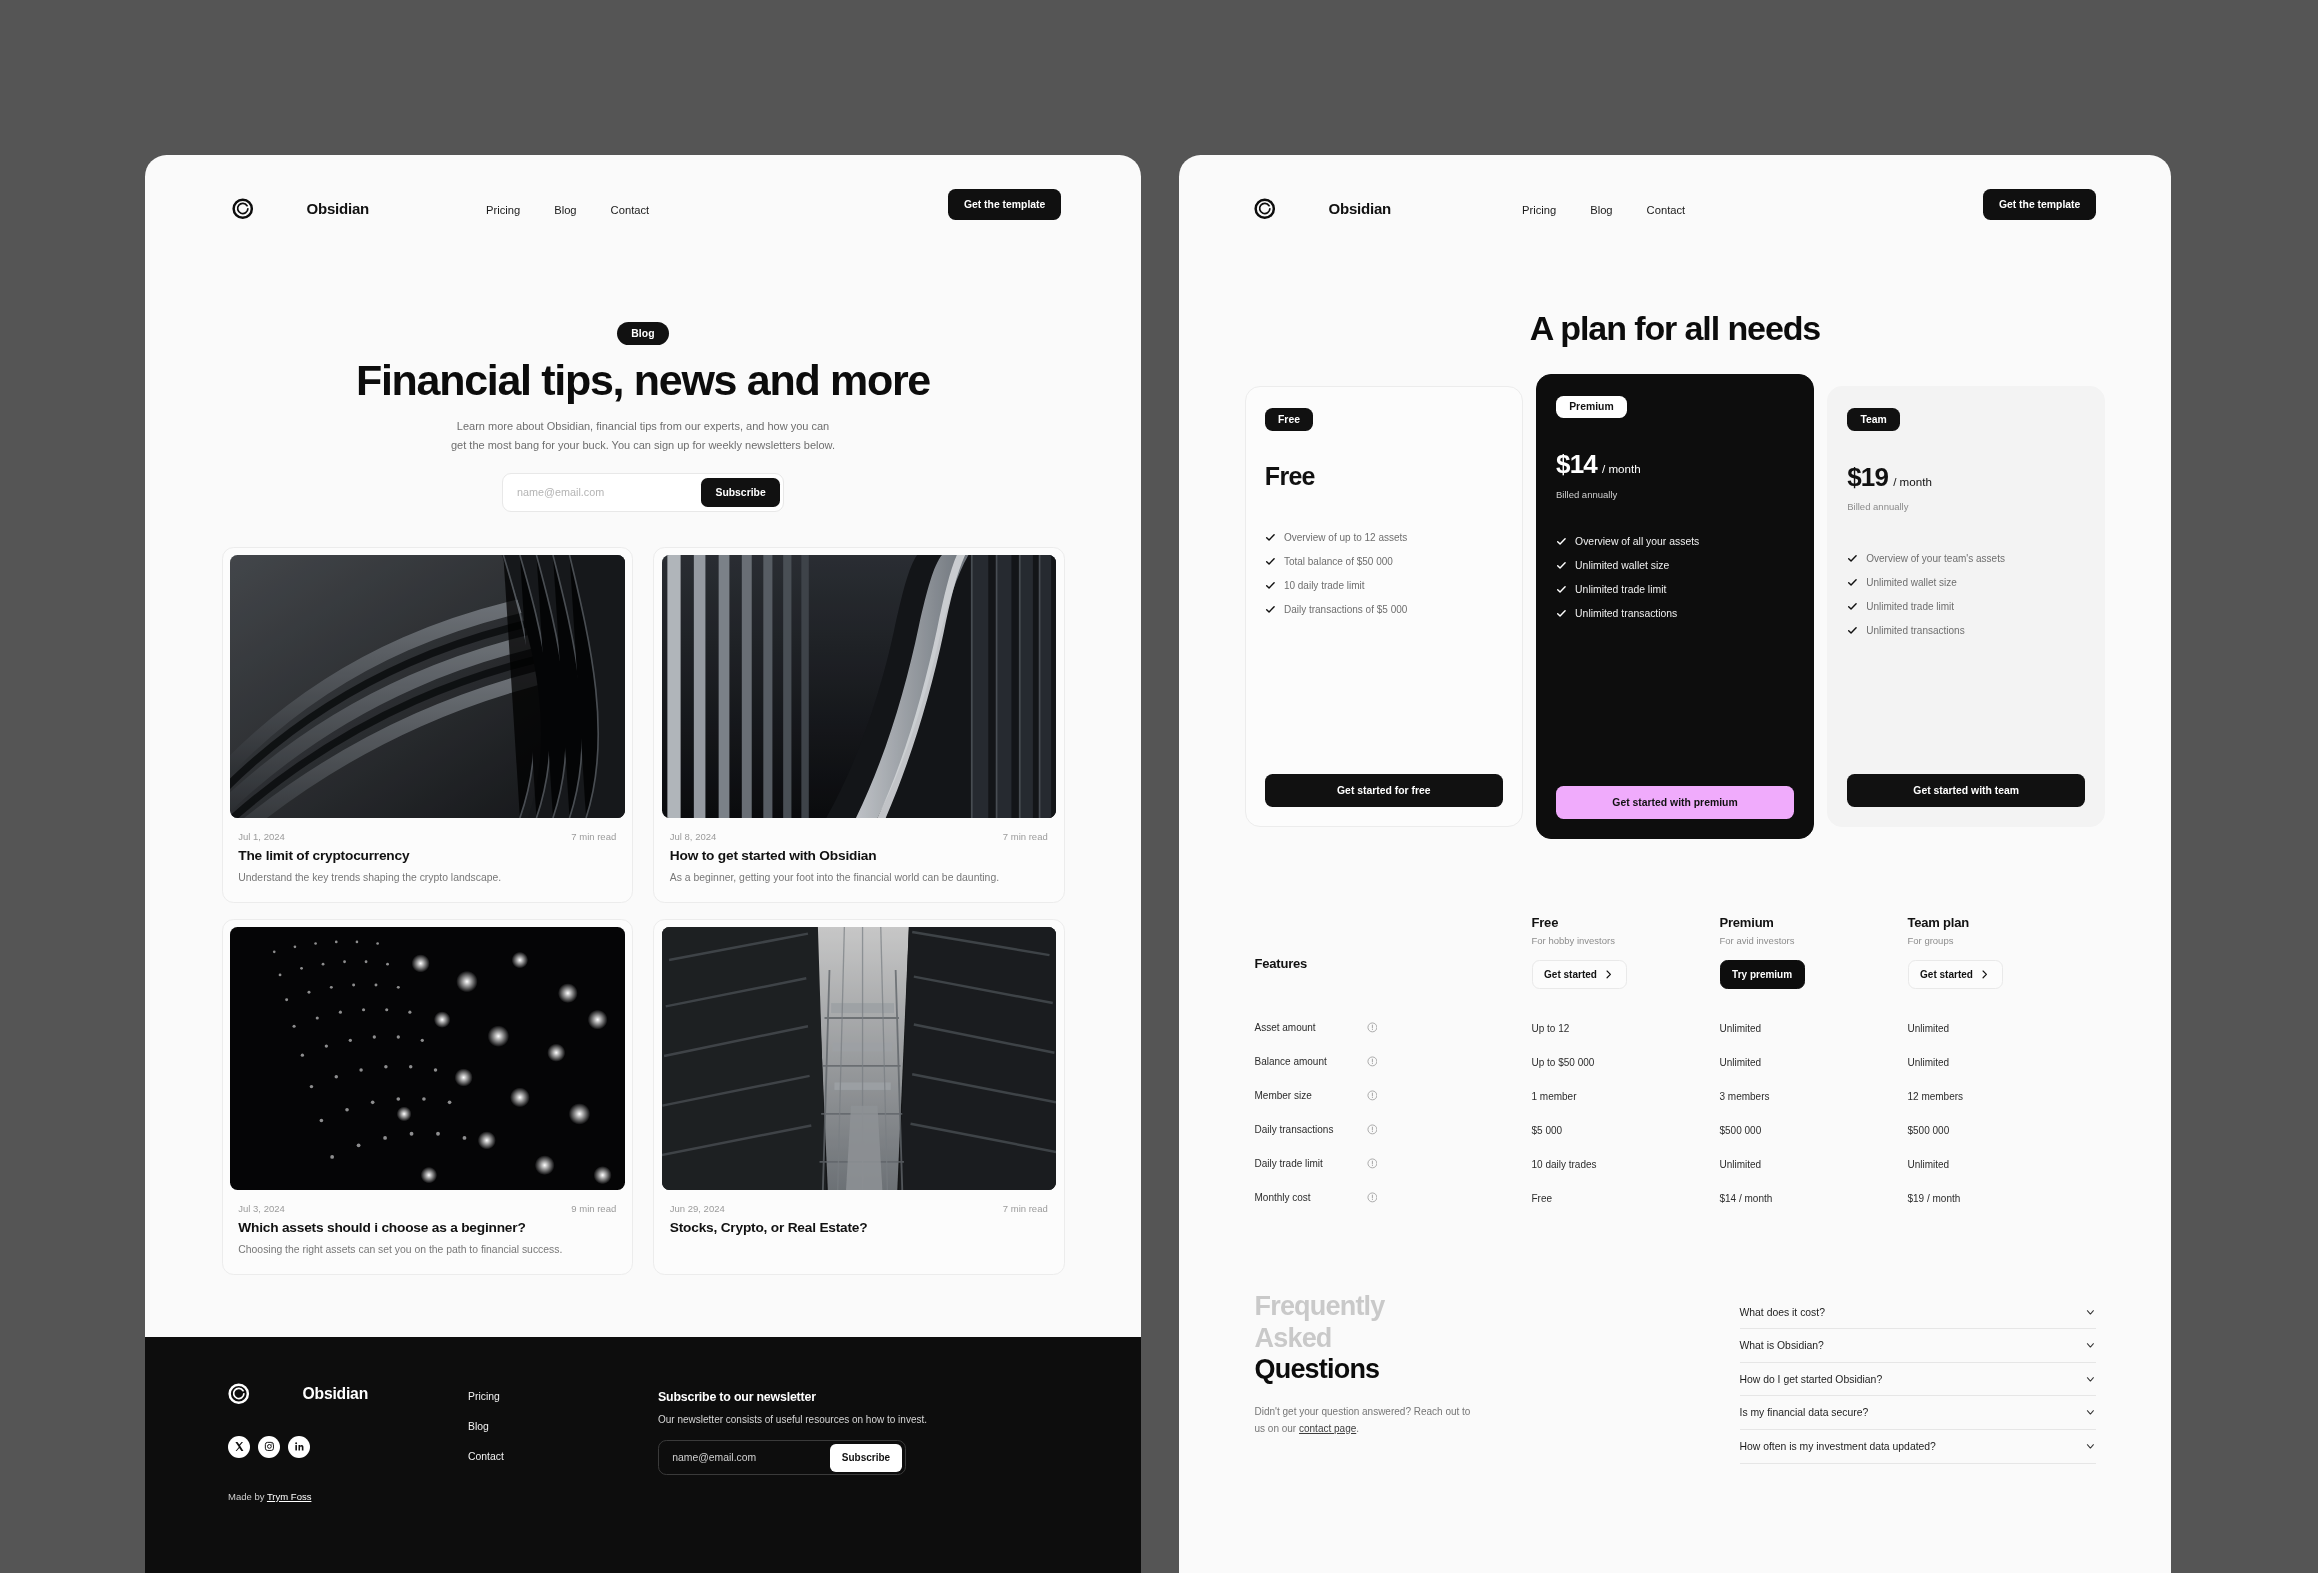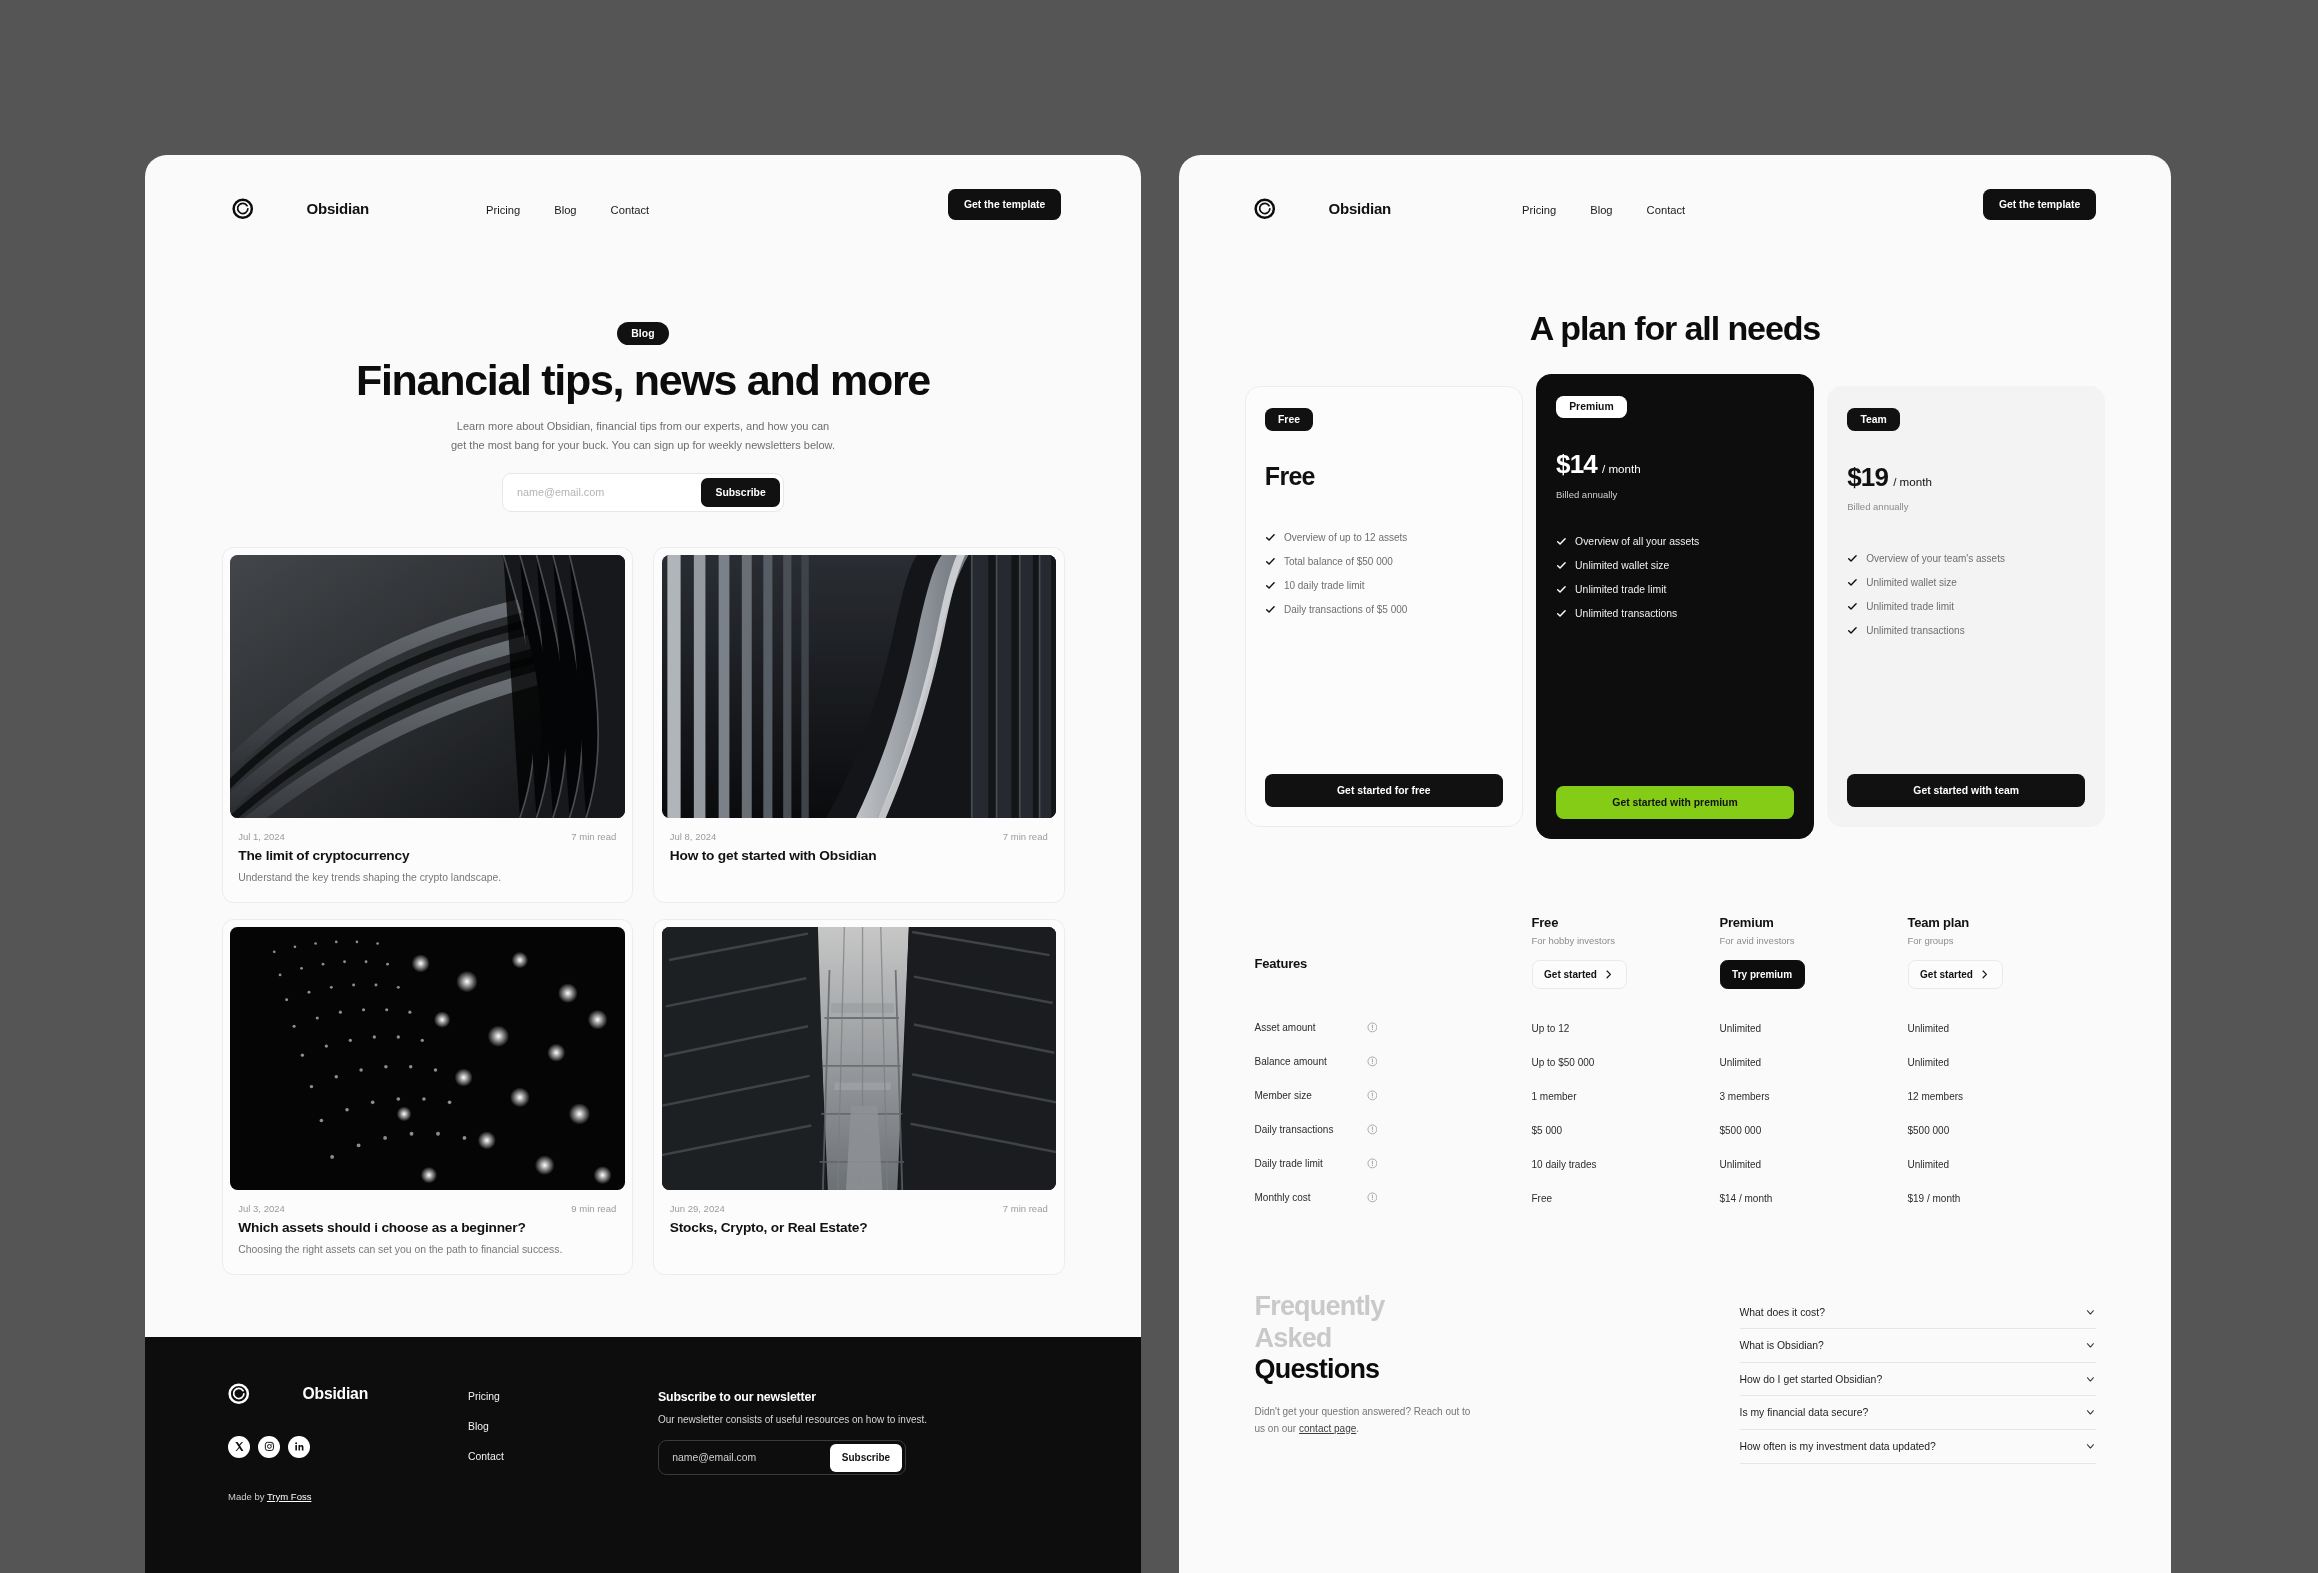--- a/index.html
+++ b/index.html
@@ -194,21 +194,21 @@
   .plan.grey  .feat-row  { color: #6e6e6e; }
   .plan.featured .feat-row { color: #f0f0f0; font-size: 10.4px; }
   .check { width: 10.8px; height: 10.8px; flex: none; display: block; }
 
   .plan-btn {
     margin-top: auto; border: none; border-radius: 7.5px; cursor: pointer;
     font-family: inherit; font-size: 10.4px; font-weight: 600; padding: 10.8px 0;
     width: 100%;
   }
   .btn-dark  { background: #111; color: #fff; }
-  .btn-white { background: #84cc16; color: #111; }
+  .btn-white { background: #f0abfc; color: #111; }
 
   
   .compare { margin: 76px auto 0; width: 841px; }
   .cmp-head { display: flex; align-items: flex-end; }
   .cmp-c0 { width: 277px; }
   .cmp-col { width: 188px; }
   .cmp-plan-name { font-size: 13px; font-weight: 700; color: #111; letter-spacing: -0.2px; }
   .cmp-plan-sub { margin-top: 5px; font-size: 9.5px; color: #8d8d8d; }
   .cmp-btn {
     margin-top: 14px; display: inline-flex; align-items: center; gap: 6.6px;
@@ -365,20 +365,21 @@
                 <path d="M458 0 v318"></path>
             </g>
             <rect width="480" height="318" fill="#000" opacity="0.12"></rect>
           </svg>
         </div>
         <div class="post-meta">
           <span>Jul 8, 2024</span>
           <span>7 min read</span>
         </div>
         <div class="post-title">How to get started with Obsidian</div>
+        <div class="post-desc">As a beginner, getting your foot into the financial world can be daunting.</div>
       </div>
 
       <div class="post-card">
         <div class="post-thumb">
           <svg viewBox="0 0 480 318" preserveAspectRatio="xMidYMid slice">
             <defs>
               <radialGradient id="dotglow">
                 <stop offset="0" stop-color="#ffffff" stop-opacity="1"></stop>
                 <stop offset="0.45" stop-color="#ffffff" stop-opacity="0.55"></stop>
                 <stop offset="1" stop-color="#ffffff" stop-opacity="0"></stop>

